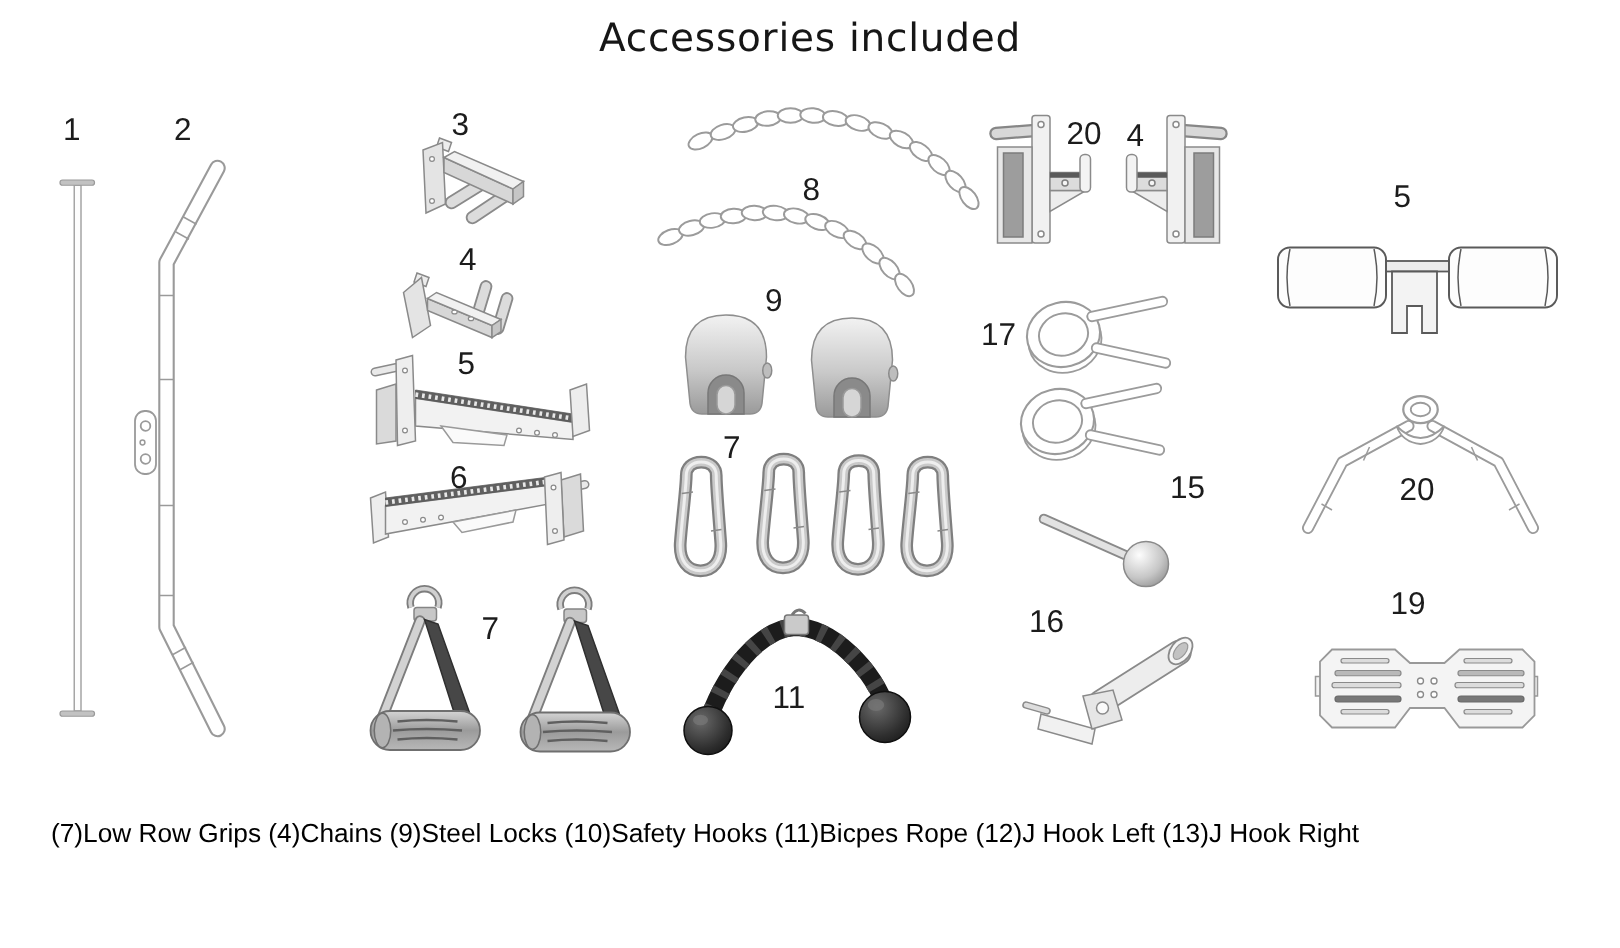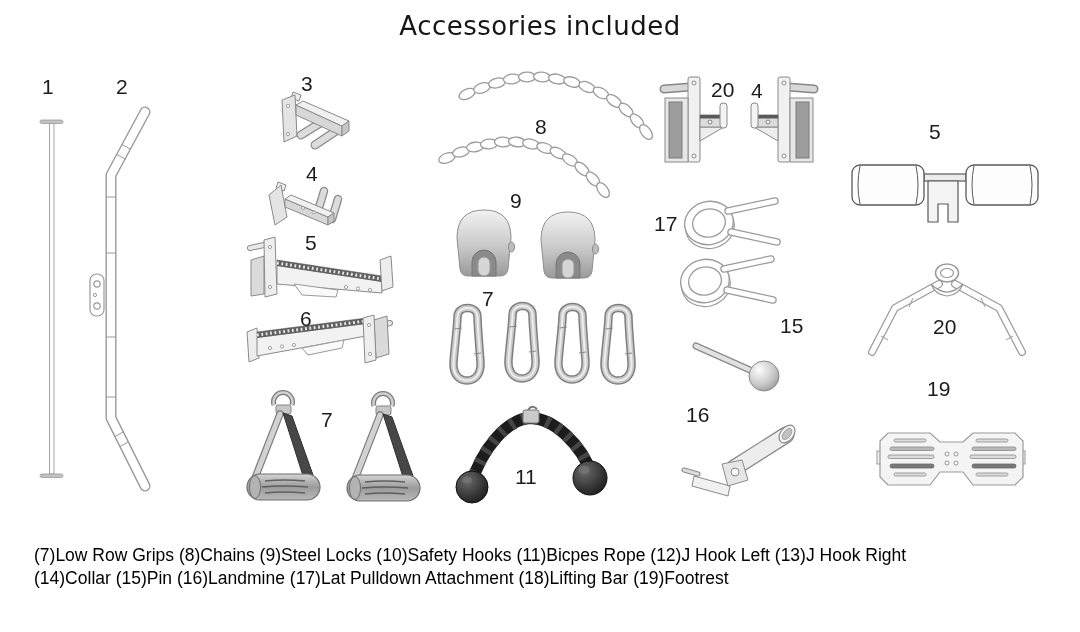--- a/index.html
+++ b/index.html
@@ -325,28 +325,27 @@
   <span class="num" style="left:42px;top:76px">1</span>
   <span class="num" style="left:116px;top:76px">2</span>
   <span class="num" style="left:301px;top:73px">3</span>
   <span class="num" style="left:306px;top:163px">4</span>
   <span class="num" style="left:305px;top:232px">5</span>
   <span class="num" style="left:300px;top:308px">6</span>
   <span class="num" style="left:321px;top:409px">7</span>
   <span class="num" style="left:535px;top:116px">8</span>
   <span class="num" style="left:510px;top:190px">9</span>
   <span class="num" style="left:482px;top:288px">7</span>
-  <span class="num" style="left:515px;top:466px">11</span>
+  <span class="num" style="left:515px;top:455px">11</span>
   <span class="num" style="left:711px;top:79px">20</span>
   <span class="num" style="left:751px;top:80px">4</span>
   <span class="num" style="left:654px;top:213px">17</span>
   <span class="num" style="left:780px;top:315px">15</span>
   <span class="num" style="left:686px;top:404px">16</span>
   <span class="num" style="left:929px;top:121px">5</span>
   <span class="num" style="left:933px;top:316px">20</span>
-  <span class="num" style="left:927px;top:378px">19</span>
+  <span class="num" style="left:927px;top:392px">19</span>
 
   <div class="caption">
-    <div>(7)Low Row Grips (8)Chains (9)Steel Locks (10)Safety Hooks (11)Bicpes Rope (12)J Hook Left (13)J Hook Right</div>
-    <div>(14)Collar (15)Pin (16)Landmine (17)Lat Pulldown Attachment (18)Lifting Bar (19)Footrest</div>
+    <div>(7)Low Row Grips (4)Chains (9)Steel Locks (10)Safety Hooks (11)Bicpes Rope (12)J Hook Left (13)J Hook Right</div>
   </div>
 
 </div>
 
 </body></html>

